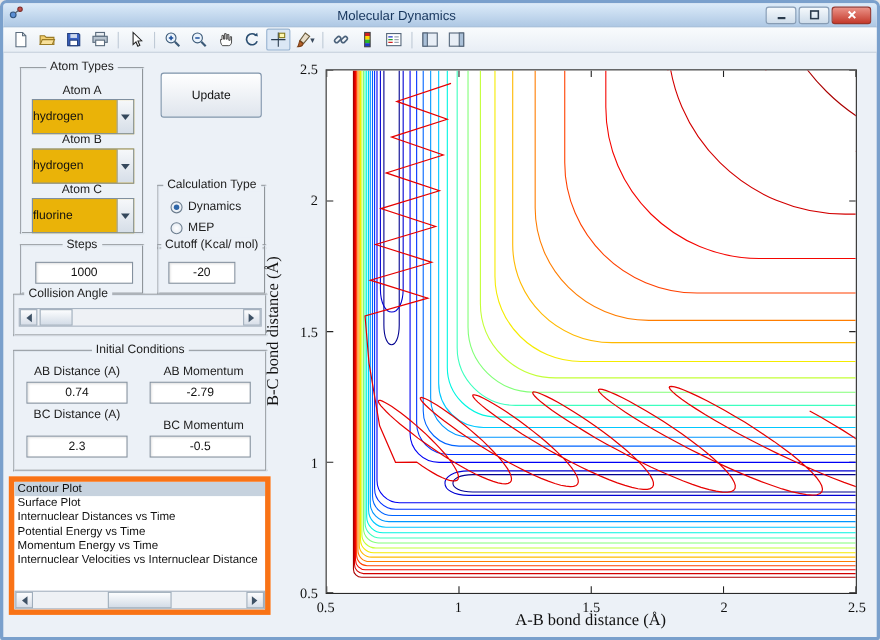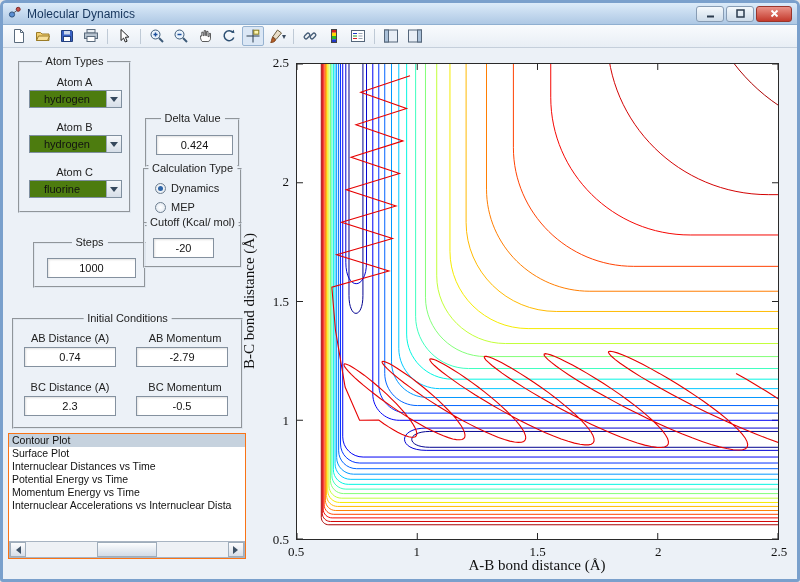--- a/index.html
+++ b/index.html
@@ -1,62 +1,62 @@
 <!DOCTYPE html>
 <html><head>
 <meta charset="utf-8">
 <style>
   *{margin:0;padding:0;box-sizing:border-box;}
   body{background:#e8e8e8;font-family:"Liberation Sans",sans-serif;}
   .window{position:relative;width:800px;height:582px;background:#ecf1f7;
     border:3px solid #7aa0cc;border-radius:6px 6px 3px 3px;overflow:hidden;}
   .titlebar{height:22px;background:linear-gradient(#dcebf9,#aec8e4);
     display:flex;align-items:center;padding:0 5px;border-bottom:1px solid #8fafd0;}
-  .titlebar .title{font-size:12px;color:#16355c;margin-left:5px;flex:1;}
+  .titlebar .title{font-size:12px;color:#16355c;margin-left:5px;flex:1;text-align:center;}
   .winbtn{width:28px;height:16px;border:1px solid #879cb4;border-radius:3px;
     background:linear-gradient(#f5f9fc,#cedcea);display:inline-flex;align-items:center;
     justify-content:center;margin-left:2px;}
   .winbtn.close{width:36px;background:linear-gradient(#ea9287,#c43a2c);border-color:#99352a;}
   .toolbar{height:23px;background:linear-gradient(#f9fbfd,#e8eef5);
     border-bottom:1px solid #c5cfdb;display:flex;align-items:center;padding-left:4px;}
   .tbtn{width:22px;height:20px;display:flex;align-items:center;justify-content:center;
     border:1px solid transparent;border-radius:2px;margin:0 1px;}
   .tbtn.active{background:#dbe7f5;border-color:#96b2d0;}
   .tsep{width:1px;height:15px;background:#bfcad6;margin:0 4px;}
   .tcaret{font-size:8px;color:#3a4a5e;margin-left:-2px;}
   .content{position:relative;height:531px;}
   .panel{position:absolute;border:2px groove #dfe6ee;}
   .ptitle{position:absolute;top:-8px;left:50%;transform:translateX(-50%);
     background:#ecf1f7;padding:0 4px;font-size:11px;color:#222;white-space:nowrap;}
   .ptitle.left{left:8px;transform:none;}
   .ctl-label{position:absolute;font-size:11px;color:#222;width:100%;text-align:center;}
   .edit{position:absolute;background:#fff;border:1px solid #84919f;
     box-shadow:inset 1px 1px 2px rgba(0,0,0,.12);font-size:11px;
     display:flex;align-items:center;justify-content:center;color:#111;}
-  .combo{position:absolute;height:18px;background:#4d7c0f;border:1px solid #7f8f9f;
-    font-size:11px;display:flex;align-items:center;padding-left:14px;color:#111;}
+  .combo{position:absolute;height:32px;background:#eab308;border:1px solid #7f8f9f;
+    font-size:11px;display:flex;align-items:center;padding-left:0;color:#111;}
   .combo .arrowbtn{position:absolute;right:0;top:0;bottom:0;width:15px;
     background:linear-gradient(#f6f8fa,#d6dee8);border-left:1px solid #9aa7b5;
     display:flex;align-items:center;justify-content:center;}
   .tri-down{width:0;height:0;border:4px solid transparent;border-top:5px solid #35485c;margin-top:4px;}
   .button{position:absolute;background:linear-gradient(#ffffff,#dfe5ed);
     border:1px solid #8095ab;border-radius:3px;font-size:11px;color:#111;
     display:flex;align-items:center;justify-content:center;}
   .radio{position:absolute;display:flex;align-items:flex-end;gap:5px;font-size:11px;color:#222;}
   .rdot{width:11px;height:11px;border-radius:50%;border:1px solid #6e7f90;
     background:radial-gradient(#ffffff,#dde5ee);display:flex;align-items:center;justify-content:center;}
   .rdot.sel::after{content:"";width:5px;height:5px;border-radius:50%;background:#2f66a8;display:block;}
   .hscroll{position:absolute;height:17px;background:#eef1f5;border:1px solid #a8b4c2;display:flex;}
   .sbtn{width:16px;background:linear-gradient(#fdfdfe,#d8dfe9);border:1px solid #9fadbb;
     display:flex;align-items:center;justify-content:center;}
   .strack{flex:1;position:relative;}
   .sthumb{position:absolute;top:0;bottom:0;background:linear-gradient(#fcfdfe,#d3dce7);border:1px solid #9fadbb;}
   .arr-l{width:0;height:0;border:4px solid transparent;border-right:5px solid #3f5266;margin-right:3px;}
   .arr-r{width:0;height:0;border:4px solid transparent;border-left:5px solid #3f5266;margin-left:3px;}
-  .listbox{position:absolute;background:#fff;border:1px solid #f97316;overflow:hidden;}
+  .listbox{position:absolute;background:#fff;border:5px solid #f97316;overflow:hidden;}
   .litem{height:13px;line-height:13px;padding-left:3px;font-size:10.5px;color:#111;white-space:nowrap;overflow:hidden;}
   .litem.sel{background:#c6d2de;}
   .list-scroll{position:absolute;left:0;right:0;bottom:0;}
   #plot-svg{position:absolute;background:#fff;border:1px solid #2a2a2a;}
   .xticks,.yticks{position:absolute;font-family:"Liberation Serif",serif;font-size:13px;color:#111;}
   .xticks span{position:absolute;transform:translateX(-50%);}
   .yticks span{position:absolute;right:2px;transform:translateY(-50%);}
   .axlabel{position:absolute;font-family:"Liberation Serif",serif;font-size:15px;color:#111;white-space:nowrap;}
   .ylab{transform:translate(-50%,-50%) rotate(-90deg);}
   .xlab{transform:translate(-50%,-50%);}
@@ -224,68 +224,79 @@
       </div>
       <span class="ctl-label" style="top:103px;">Atom C</span>
       <div class="combo" style="left:9px;top:117px;width:93px;">
         <span>fluorine</span>
         <span class="arrowbtn">
             <span class="tri-down"></span>
           </span>
       </div>
     </div>
 
-
-    <div class="panel" style="left:142px;top:70px;width:95px;height:49px;">
-      <span class="ptitle">Delta Value</span>
-      <div class="edit" style="left:9px;top:15px;width:77px;height:20px;">0.424</div>
-    </div>
+    <div class="button" style="left:143px;top:18px;width:92px;height:41px;">Update</div>
+
 
     <div class="panel" style="left:140px;top:120px;width:99px;height:59px;padding-left:41px;">
       <span class="ptitle">Calculation Type</span>
       <div class="radio" style="left:10px;top:12px;">
         <span class="rdot sel"></span>
         <span>Dynamics</span>
       </div>
       <div class="radio" style="left:10px;top:31px;">
         <span class="rdot"></span>
         <span>MEP</span>
       </div>
     </div>
 
-    <div class="panel" style="left:30px;top:174px;width:113px;height:46px;margin-top:20px;">
+    <div class="panel" style="left:15px;top:174px;width:113px;height:46px;">
       <span class="ptitle">Steps</span>
       <div class="edit" style="left:12px;top:14px;width:89px;height:20px;">1000</div>
     </div>
 
     <div class="panel" style="left:140px;top:174px;width:99px;height:46px;">
       <span class="ptitle">Cutoff (Kcal/ mol)</span>
       <div class="edit" style="left:8px;top:14px;width:61px;height:20px;">-20</div>
     </div>
 
+    <div class="panel" style="left:9px;top:219px;width:231px;height:39px;">
+      <span class="ptitle left">Collision Angle</span>
+      <div class="hscroll" style="left:3px;top:11px;width:221px;">
+        <span class="sbtn">
+            <span class="arr-l"></span>
+          </span>
+        <span class="strack">
+            <span class="sthumb" style="left:2px;width:30px;"></span>
+          </span>
+        <span class="sbtn">
+            <span class="arr-r"></span>
+          </span>
+      </div>
+    </div>
 
     <div class="panel" style="left:9px;top:270px;width:231px;height:111px;">
       <span class="ptitle">Initial Conditions</span>
       <span class="ctl-label" style="left:0;top:12px;width:112px;">AB Distance (A)</span>
       <span class="ctl-label" style="left:115px;top:12px;width:112px;">AB Momentum</span>
       <div class="edit" style="left:10px;top:27px;width:92px;height:20px;">0.74</div>
       <div class="edit" style="left:122px;top:27px;width:92px;height:20px;">-2.79</div>
-      <span class="ctl-label" style="left:0;top:61px;width:112px;">BC Distance (A)</span>
+      <span class="ctl-label" style="left:0;top:51px;width:112px;">BC Distance (A)</span>
       <span class="ctl-label" style="left:115px;top:61px;width:112px;">BC Momentum</span>
       <div class="edit" style="left:10px;top:76px;width:92px;height:20px;">2.3</div>
       <div class="edit" style="left:122px;top:76px;width:92px;height:20px;">-0.5</div>
     </div>
 
     <div class="listbox" style="left:5px;top:385px;width:238px;height:126px;">
       <div class="litem sel">Contour Plot</div>
       <div class="litem">Surface Plot</div>
       <div class="litem">Internuclear Distances vs Time</div>
       <div class="litem">Potential Energy vs Time</div>
       <div class="litem">Momentum Energy vs Time</div>
-      <div class="litem">Internuclear Accelerations vs Internuclear Dista</div>
+      <div class="litem">Internuclear Velocities vs Internuclear Distance</div>
       <div class="hscroll list-scroll">
         <span class="sbtn">
             <span class="arr-l"></span>
           </span>
         <span class="strack">
             <span class="sthumb" style="left:35%;width:30%;"></span>
           </span>
         <span class="sbtn">
             <span class="arr-r"></span>
           </span>

